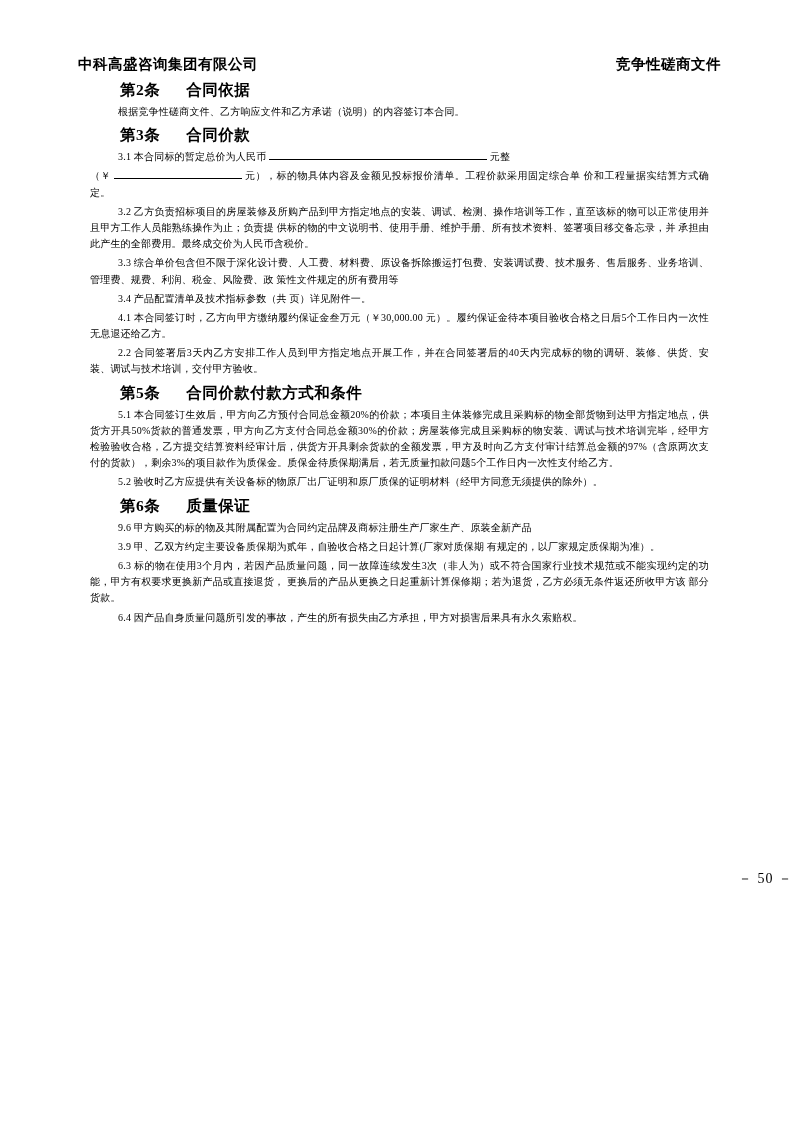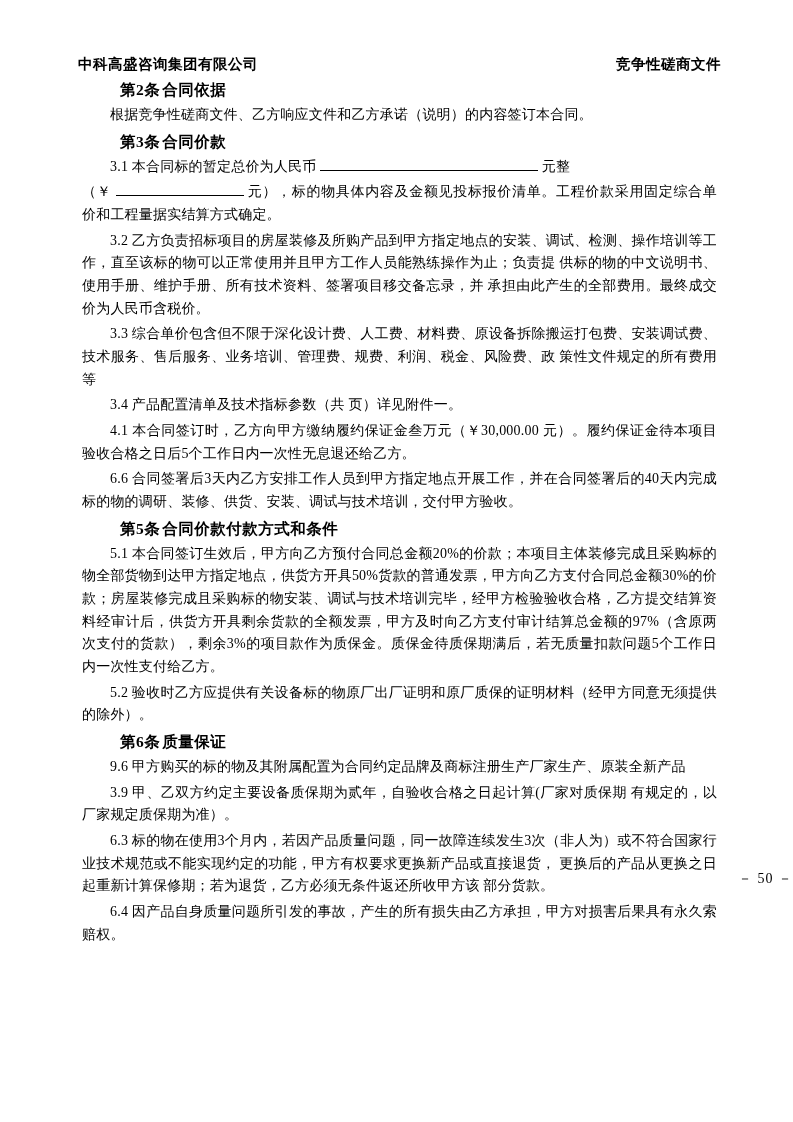--- a/index.html
+++ b/index.html
@@ -35,26 +35,26 @@
     white-space: nowrap;
   }
   .clause-title {
     font-size: 15.5px;
     font-weight: bold;
     margin: 5px 0 3px 0;
     text-indent: 42px;
     letter-spacing: 0.5px;
   }
   .clause-title .num {
-    margin-right: 2px;
+    margin-right: 26px;
   }
   p.body {
-    font-size: 14px;
+    font-size: 10px;
     line-height: 1.62;
-    margin: 3px 4px;
+    margin: 3px 12px;
     text-align: justify;
     text-justify: inter-ideograph;
     text-indent: 28px;
     letter-spacing: 0.2px;
   }
   p.body.noindent {
     text-indent: 0;
   }
   .blank-line {
     display: inline-block;
@@ -102,21 +102,21 @@
     <span>（￥</span>
     <span class="blank-line blank-mid"></span>
     <span>元），标的物具体内容及金额见投标报价清单。工程价款采用固定综合单 价和工程量据实结算方式确定。</span>
   </p>
 
   <p class="body">3.2 乙方负责招标项目的房屋装修及所购产品到甲方指定地点的安装、调试、检测、操作培训等工作，直至该标的物可以正常使用并且甲方工作人员能熟练操作为止；负责提 供标的物的中文说明书、使用手册、维护手册、所有技术资料、签署项目移交备忘录，并 承担由此产生的全部费用。最终成交价为人民币含税价。</p>
   <p class="body">3.3 综合单价包含但不限于深化设计费、人工费、材料费、原设备拆除搬运打包费、安装调试费、技术服务、售后服务、业务培训、管理费、规费、利润、税金、风险费、政 策性文件规定的所有费用等</p>
   <p class="body">3.4 产品配置清单及技术指标参数（共          页）详见附件一。</p>
 
   <p class="body">4.1 本合同签订时，乙方向甲方缴纳履约保证金叁万元（￥30,000.00 元）。履约保证金待本项目验收合格之日后5个工作日内一次性无息退还给乙方。</p>
-  <p class="body">6.6 合同签署后3天内乙方安排工作人员到甲方指定地点开展工作，并在合同签署后的40天内完成标的物的调研、装修、供货、安装、调试与技术培训，交付甲方验收。</p>
+  <p class="body">2.2 合同签署后3天内乙方安排工作人员到甲方指定地点开展工作，并在合同签署后的40天内完成标的物的调研、装修、供货、安装、调试与技术培训，交付甲方验收。</p>
 
   <div class="clause-title">
     <span class="num">第5条</span><span>合同价款付款方式和条件</span>
   </div>
   <p class="body">5.1 本合同签订生效后，甲方向乙方预付合同总金额20%的价款；本项目主体装修完成且采购标的物全部货物到达甲方指定地点，供货方开具50%货款的普通发票，甲方向乙方支付合同总金额30%的价款；房屋装修完成且采购标的物安装、调试与技术培训完毕，经甲方检验验收合格，乙方提交结算资料经审计后，供货方开具剩余货款的全额发票，甲方及时向乙方支付审计结算总金额的97%（含原两次支付的货款），剩余3%的项目款作为质保金。质保金待质保期满后，若无质量扣款问题5个工作日内一次性支付给乙方。</p>
   <p class="body">5.2 验收时乙方应提供有关设备标的物原厂出厂证明和原厂质保的证明材料（经甲方同意无须提供的除外）。</p>
 
   <div class="clause-title">
     <span class="num">第6条</span><span>质量保证</span>
   </div>

